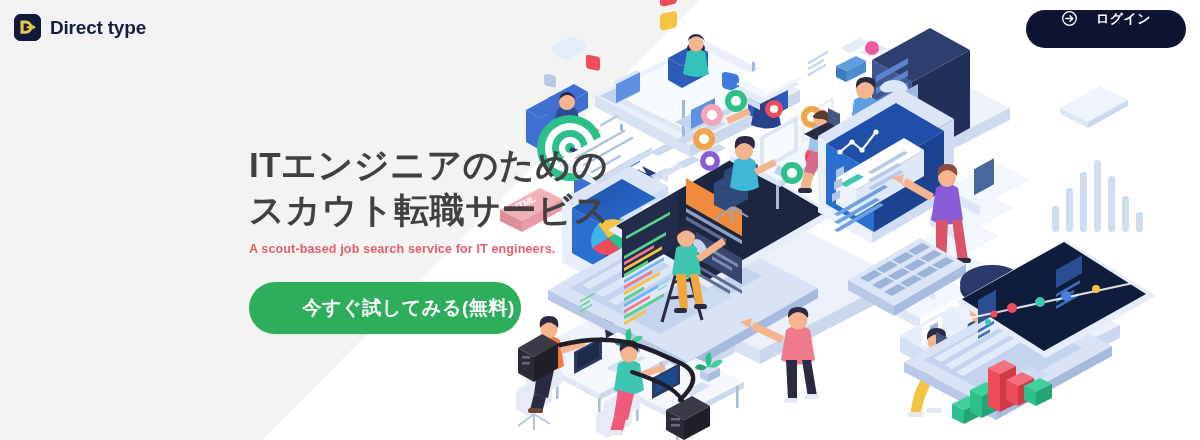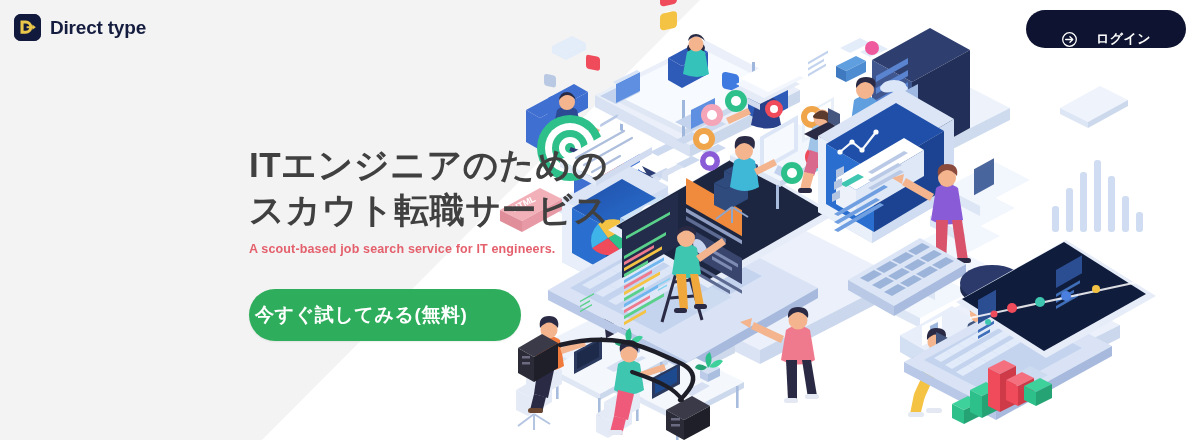--- a/index.html
+++ b/index.html
@@ -29,42 +29,42 @@
     position:relative;flex:0 0 auto;
   }
   .logo-mark svg{position:absolute;left:0;top:0;}
   .logo-text{
     font-size:19px;font-weight:bold;color:#141c3f;letter-spacing:-0.2px;
     font-family:"Liberation Sans","DejaVu Sans",sans-serif;white-space:nowrap;
   }
   .login-btn{
     position:absolute;right:14px;top:10px;width:160px;height:38px;
     border-radius:19px;background:#0d1330;border:none;cursor:pointer;
-    display:flex;align-items:flex-end;justify-content:center;gap:18px;
+    display:flex;align-items:flex-start;justify-content:center;gap:18px;
     padding:0 4px;
   }
   .login-btn .lbl{
     color:#ffffff;font-size:13px;font-weight:bold;letter-spacing:0.5px;
     font-family:"Liberation Sans","DejaVu Sans",sans-serif;
   }
   
   .copy{position:absolute;left:249px;top:143px;z-index:30;}
   .headline{
     margin:0;font-size:35px;line-height:1.28;font-weight:bold;color:#404040;
     letter-spacing:0.5px;font-family:"Liberation Sans","DejaVu Sans",sans-serif;
     white-space:nowrap;
   }
   .headline .l2{display:block;}
   .subline{
     margin:9px 0 4px 0;font-size:12.5px;font-weight:bold;color:#e4606d;
     letter-spacing:0.15px;font-family:"Liberation Sans","DejaVu Sans",sans-serif;
     white-space:nowrap;
   }
   .cta{
-    margin-top:29px;display:inline-flex;align-items:center;justify-content:flex-start;
+    margin-top:22px;display:inline-flex;align-items:center;justify-content:flex-end;
     width:272px;height:52px;border-radius:26px;background:#2eae5c;border:none;
     cursor:pointer;box-shadow:0 1px 2px rgba(0,0,0,.07);
   }
   .cta .lbl{
     color:#ffffff;font-size:19px;font-weight:bold;letter-spacing:0.6px;
     font-family:"Liberation Sans","DejaVu Sans",sans-serif;white-space:nowrap;
   }
   
   .illus{position:absolute;left:500px;top:0;width:700px;height:440px;z-index:20;}
   .illus svg{display:block;}

